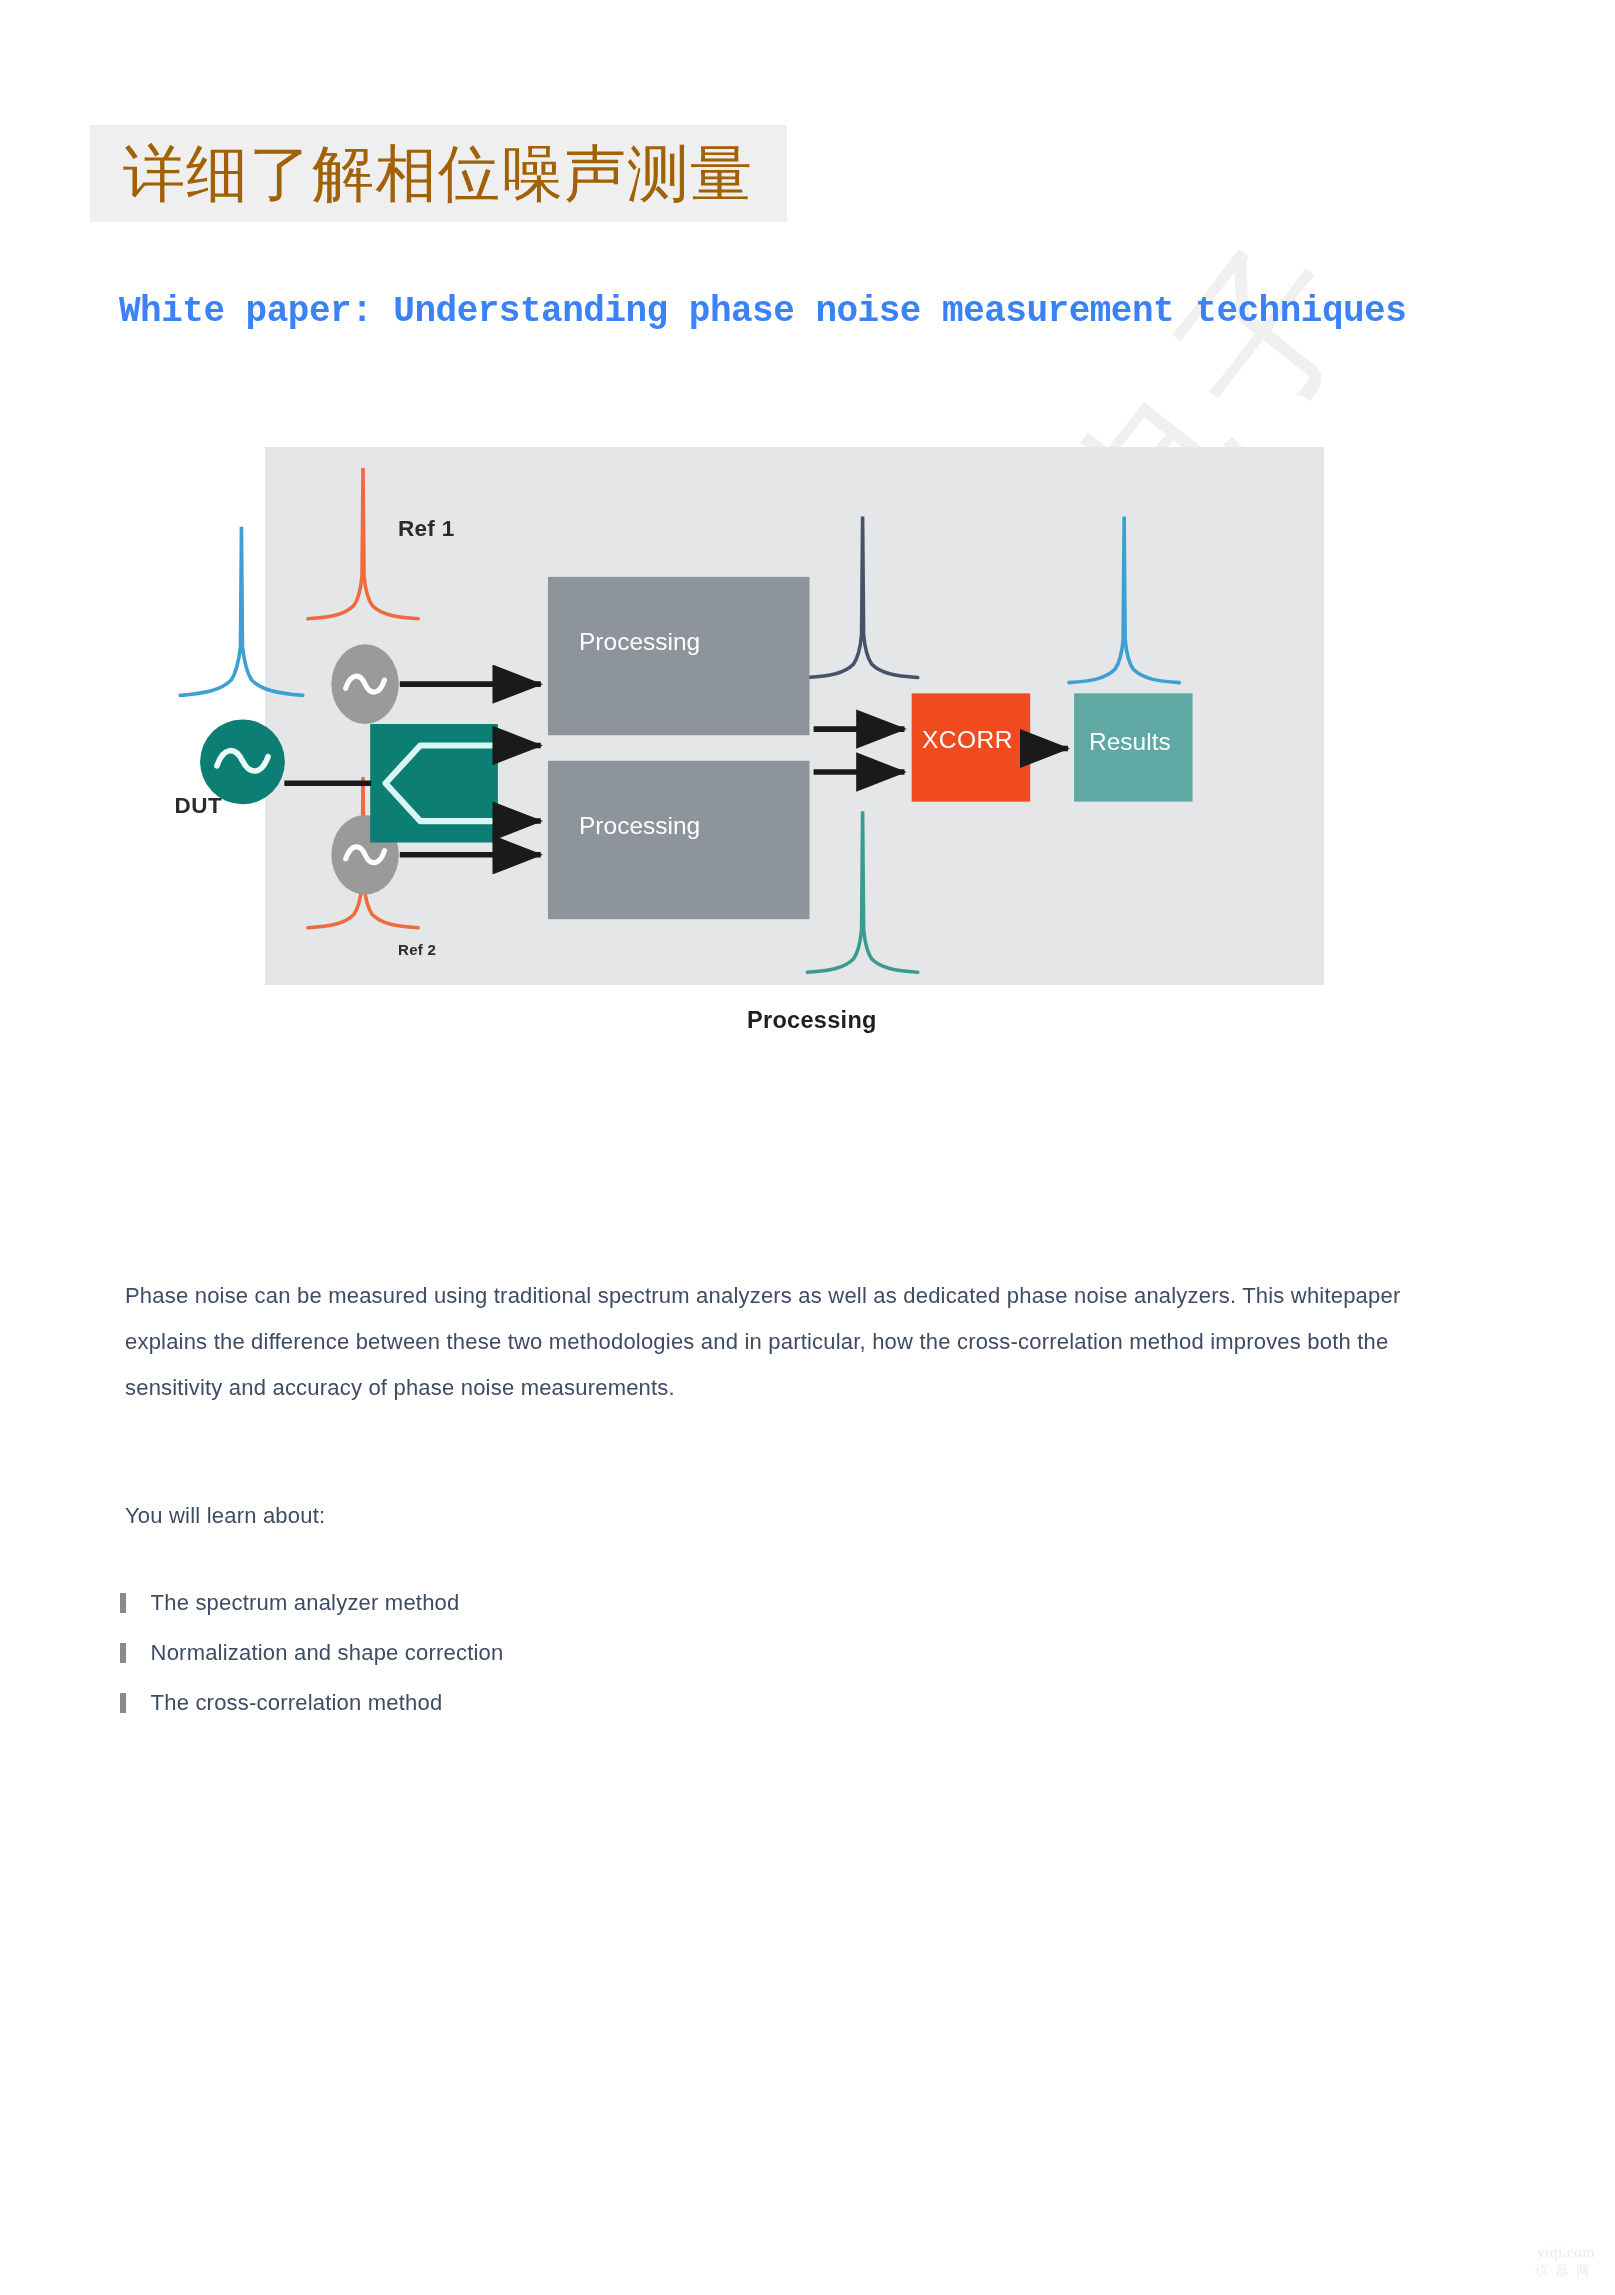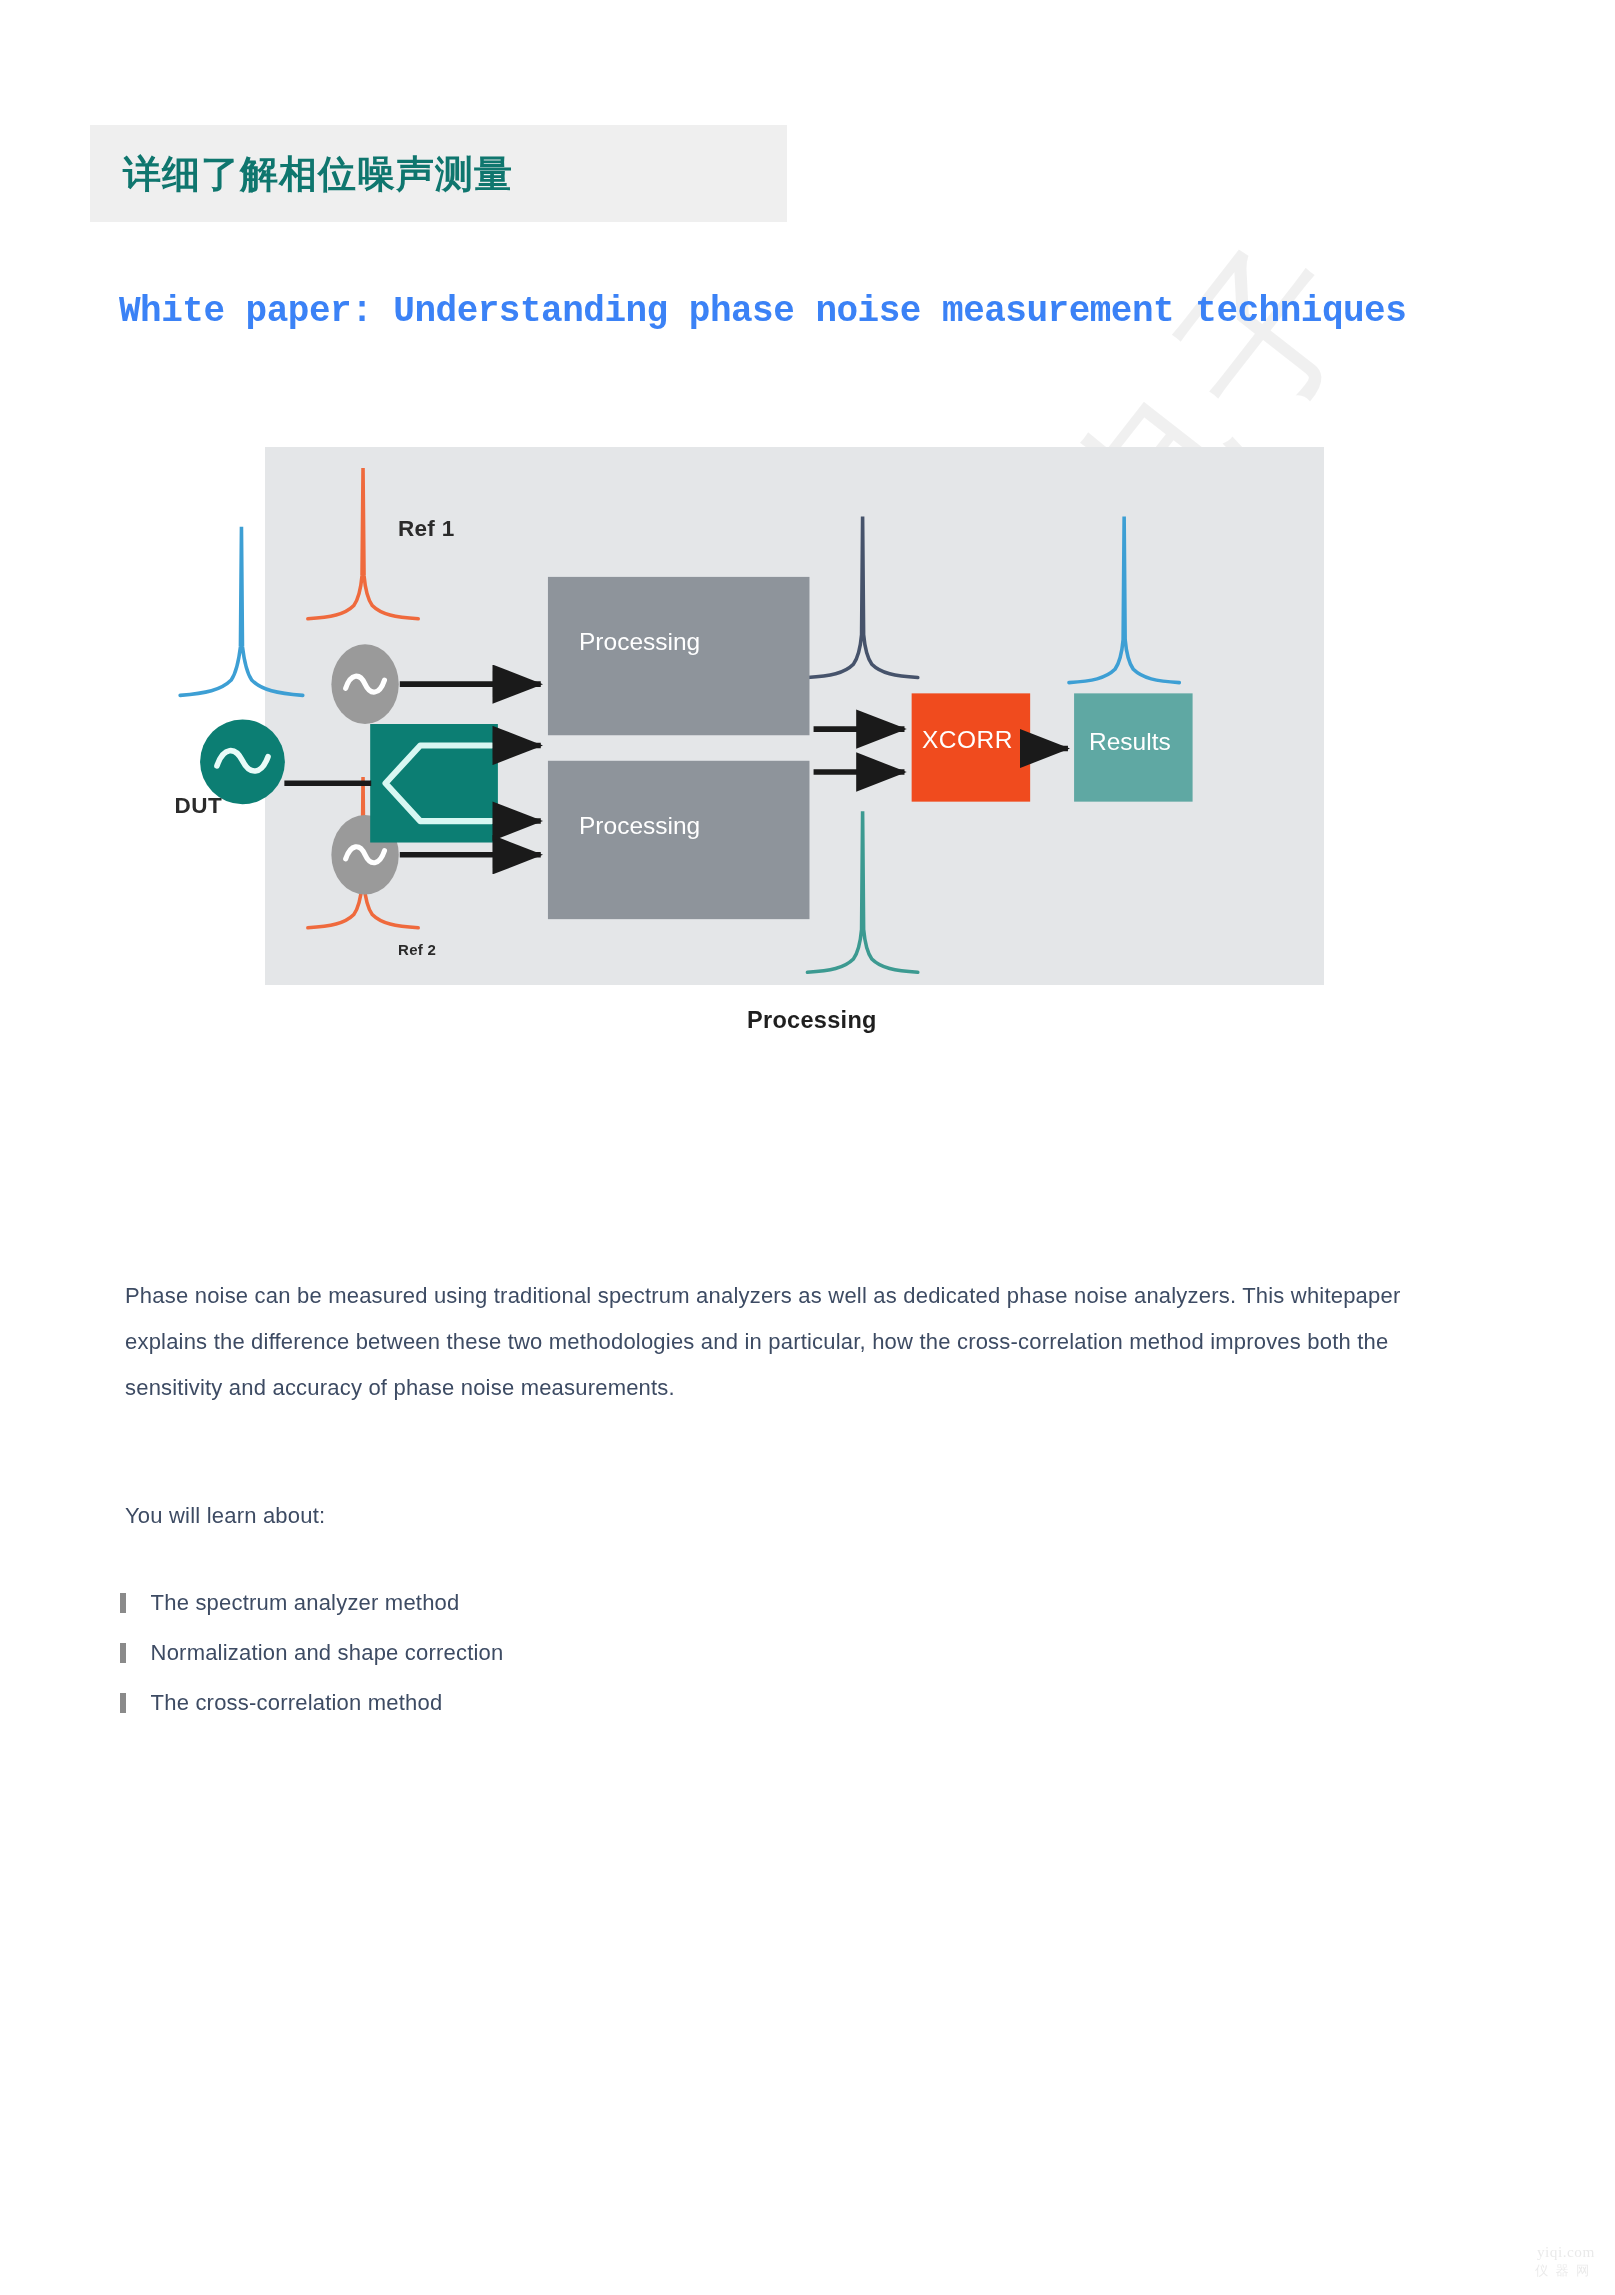--- a/index.html
+++ b/index.html
@@ -39,24 +39,24 @@
   
   #title-banner{
     position:absolute;left:90px;top:125px;
     width:697px;height:97px;
     background:#efefef;
     display:flex;align-items:center;
   }
   #title-banner .zh-title{
     margin-left:33px;
     font-family:"DejaVu Sans", sans-serif;
-    font-size:38px;
-    color:#0f766e;
+    font-size:62px;
+    color:#a16207;
     letter-spacing:1px;
-    font-weight:700;
+    font-weight:400;
     line-height:1;
   }
 
   
   #whitepaper-heading{
     position:absolute;left:119px;top:291px;
     font-size:36px;font-weight:bold;color:#3b82f6;
     letter-spacing:-0.5px;white-space:nowrap;
     font-family:Liberation Mono, monospace;
   }

